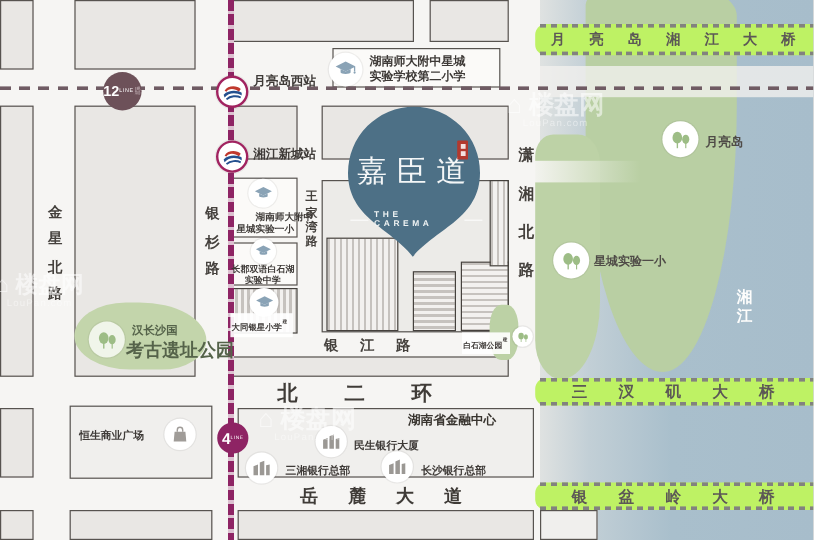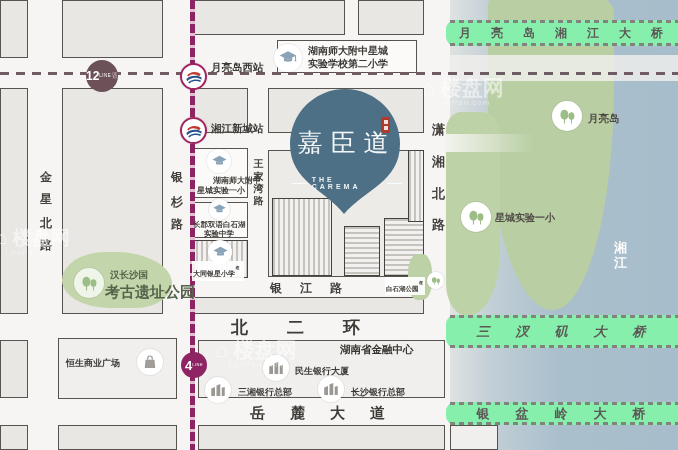--- a/index.html
+++ b/index.html
@@ -18,21 +18,21 @@
   .stripeV{position:absolute;background:repeating-linear-gradient(90deg,#c6c2be 0 2px,#f3f1ef 2px 5px);
           border:1px solid #45413d;box-sizing:border-box;z-index:3;}
   .stripeH{position:absolute;background:repeating-linear-gradient(180deg,#c6c2be 0 2px,#f3f1ef 2px 5px);
           border:1px solid #45413d;box-sizing:border-box;z-index:3;}
   .dash12{position:absolute;height:3px;z-index:4;
           background:repeating-linear-gradient(90deg,#6f5b63 0 9px,rgba(0,0,0,0) 9px 16px);}
   .line4{position:absolute;width:5px;z-index:4;
           background:repeating-linear-gradient(180deg,#8e2464 0 9px,#dcc0d0 9px 12px);}
   .badge{position:absolute;border-radius:50%;color:#fff;display:flex;flex-direction:row;
           align-items:center;justify-content:center;line-height:1;z-index:8;text-align:center;}
-  .bridge{position:absolute;background:#86efac;z-index:5;display:flex;align-items:center;
+  .bridge{position:absolute;background:#bef264;z-index:5;display:flex;align-items:center;
           justify-content:center;border-radius:9px 0 0 9px;}
   .tick{position:absolute;left:4px;right:0;height:3px;
           background:repeating-linear-gradient(90deg,#82827f 0 5px,rgba(0,0,0,0) 5px 9px);}
   .bridge-label{color:#5c5856;font-weight:600;white-space:nowrap;}
   .park-blob{position:absolute;background:#c3d5ab;z-index:2;}
   .wm{position:absolute;color:rgba(255,255,255,.55);text-align:center;z-index:9;font-weight:700;
       pointer-events:none;line-height:1.1;}
   .wm .d{font-size:8px;letter-spacing:1px;color:rgba(255,255,255,.45);font-weight:400;}
   .pin-text{position:absolute;color:#f4f6f7;text-align:center;z-index:7;
       font-family:"Liberation Serif","DejaVu Serif",serif;}
@@ -84,21 +84,21 @@
   <div class="park-blob" style="left:408px;top:254px;width:24px;height:46px;border-radius:40%;background:#bcd1a5;z-index:3;"></div>
 
   <div class="dash12" style="left:0;top:72px;width:678px;"></div>
   <div class="line4" style="left:190px;top:0;height:450px;"></div>
 
   <div class="bridge" style="left:446px;top:20px;width:232px;height:26px;">
     <div class="tick" style="top:0;"></div>
     <div class="bridge-label" style="font-size:12px;letter-spacing:20px;margin-left:18px;">月亮岛湘江大桥</div>
     <div class="tick" style="bottom:0;"></div>
   </div>
-  <div class="bridge" style="left:446px;top:315px;width:232px;height:33px;font-style:italic;">
+  <div class="bridge" style="left:446px;top:315px;width:232px;height:23px;">
     <div class="tick" style="top:0;"></div>
     <div class="bridge-label" style="font-size:13px;letter-spacing:26px;margin-left:24px;">三汊矶大桥</div>
     <div class="tick" style="bottom:0;"></div>
   </div>
   <div class="bridge" style="left:446px;top:402px;width:232px;height:23px;">
     <div class="tick" style="top:0;"></div>
     <div class="bridge-label" style="font-size:13px;letter-spacing:26px;margin-left:24px;">银盆岭大桥</div>
     <div class="tick" style="bottom:0;"></div>
   </div>
 

